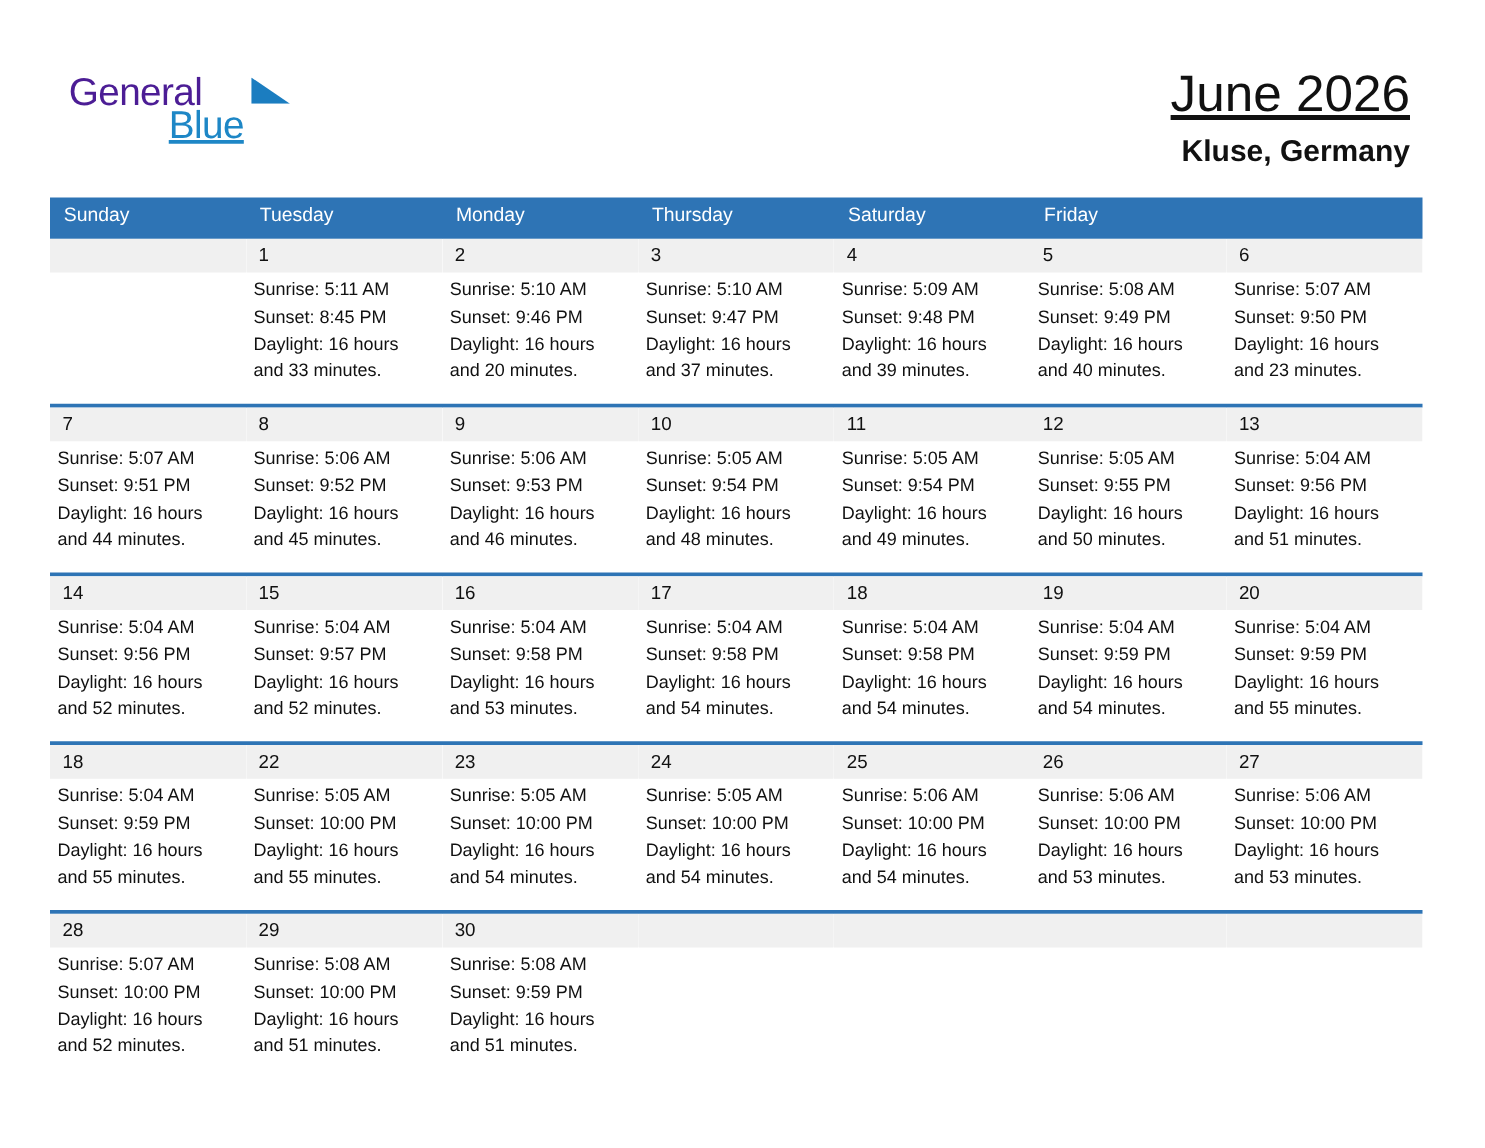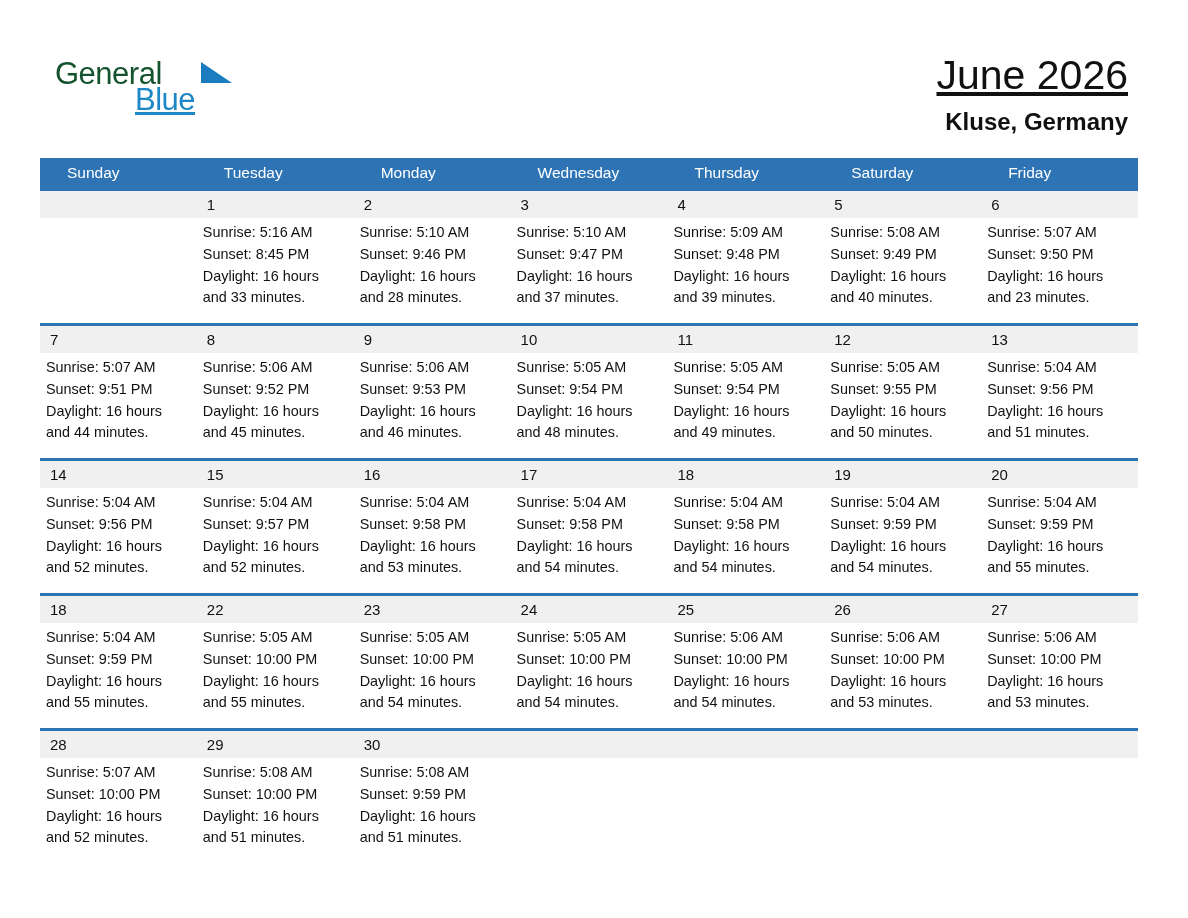--- a/index.html
+++ b/index.html
@@ -10,31 +10,31 @@
     overflow:hidden;
   }
   :root {
     --header-bg:#2e74b5;
     --row-border:#2e74b5;
     --band-bg:#f0f0f0;
     --logo-blue:#1e87c6;
     --triangle-blue:#1b7dc0;
   }
   .logo { position:absolute; left:55px; top:58px; }
-  .logo-line1 { display:flex; align-items:flex-start; font-size:31px; line-height:1; color:#14532d; letter-spacing:-0.5px;gap:40px; }
+  .logo-line1 { display:flex; align-items:flex-start; font-size:31px; line-height:1; color:#4c1d95; letter-spacing:-0.5px;gap:40px; }
   .logo-triangle { margin-left:-1px; margin-top:4px; }
   .logo-line2 { font-size:31px; line-height:1; color:var(--logo-blue); margin-left:80px; margin-top:-5px; letter-spacing:-0.5px;text-decoration:underline; }
 
   .title-block { position:absolute; right:60px; top:52px; text-align:right; }
   .cal-title { font-size:41px; line-height:1.15; color:#111;text-decoration:underline; }
   .cal-location { font-size:24px; margin-top:9px; color:#111;font-weight:bold; }
 
   .calendar { position:absolute; left:40px; top:158px; width:1098px; }
   .cal-header { display:grid; grid-template-columns:repeat(7,1fr); background:var(--header-bg); height:30px; }
-  .hcell { color:#ffffff; font-size:15.5px; display:flex; align-items:center; padding-left:27px; overflow:hidden; white-space:nowrap; }
+  .hcell { color:#ffffff; font-size:15.5px; display:flex; align-items:center; padding-left:11px; overflow:hidden; white-space:nowrap; }
 
   .week { display:grid; grid-template-columns:repeat(7,1fr); border-top:3px solid var(--row-border); height:132px; }
   .cell { overflow:hidden; }
   .day-band { height:27px; background:var(--band-bg); font-size:15px; display:flex; align-items:center; padding-left:10px; color:#111; }
   .cell-lines { padding:4px 4px 0 6px; font-size:14.4px; line-height:21.8px; color:#111; }
   .cell-line { white-space:nowrap; }
 </style>
 </head>
 <body>
 
@@ -51,47 +51,46 @@
 <div class="title-block">
   <div class="cal-title">June 2026</div>
   <div class="cal-location">Kluse, Germany</div>
 </div>
 
 <div class="calendar">
   <div class="cal-header" id="cal-header">
       <div class="hcell">Sunday</div>
       <div class="hcell">Tuesday</div>
       <div class="hcell">Monday</div>
-      <div class="hcell">Wednesday</div>
       <div class="hcell">Thursday</div>
       <div class="hcell">Saturday</div>
       <div class="hcell">Friday</div>
     </div>
   <div id="cal-body">
       <div class="week">
         <div class="cell">
           <div class="day-band"></div>
           <div class="cell-lines"></div>
         </div>
         <div class="cell">
           <div class="day-band">1</div>
           <div class="cell-lines">
-            <div class="cell-line">Sunrise: 5:16 AM</div>
+            <div class="cell-line">Sunrise: 5:11 AM</div>
             <div class="cell-line">Sunset: 8:45 PM</div>
             <div class="cell-line">Daylight: 16 hours</div>
             <div class="cell-line">and 33 minutes.</div>
           </div>
         </div>
         <div class="cell">
           <div class="day-band">2</div>
           <div class="cell-lines">
             <div class="cell-line">Sunrise: 5:10 AM</div>
             <div class="cell-line">Sunset: 9:46 PM</div>
             <div class="cell-line">Daylight: 16 hours</div>
-            <div class="cell-line">and 28 minutes.</div>
+            <div class="cell-line">and 20 minutes.</div>
           </div>
         </div>
         <div class="cell">
           <div class="day-band">3</div>
           <div class="cell-lines">
             <div class="cell-line">Sunrise: 5:10 AM</div>
             <div class="cell-line">Sunset: 9:47 PM</div>
             <div class="cell-line">Daylight: 16 hours</div>
             <div class="cell-line">and 37 minutes.</div>
           </div>

